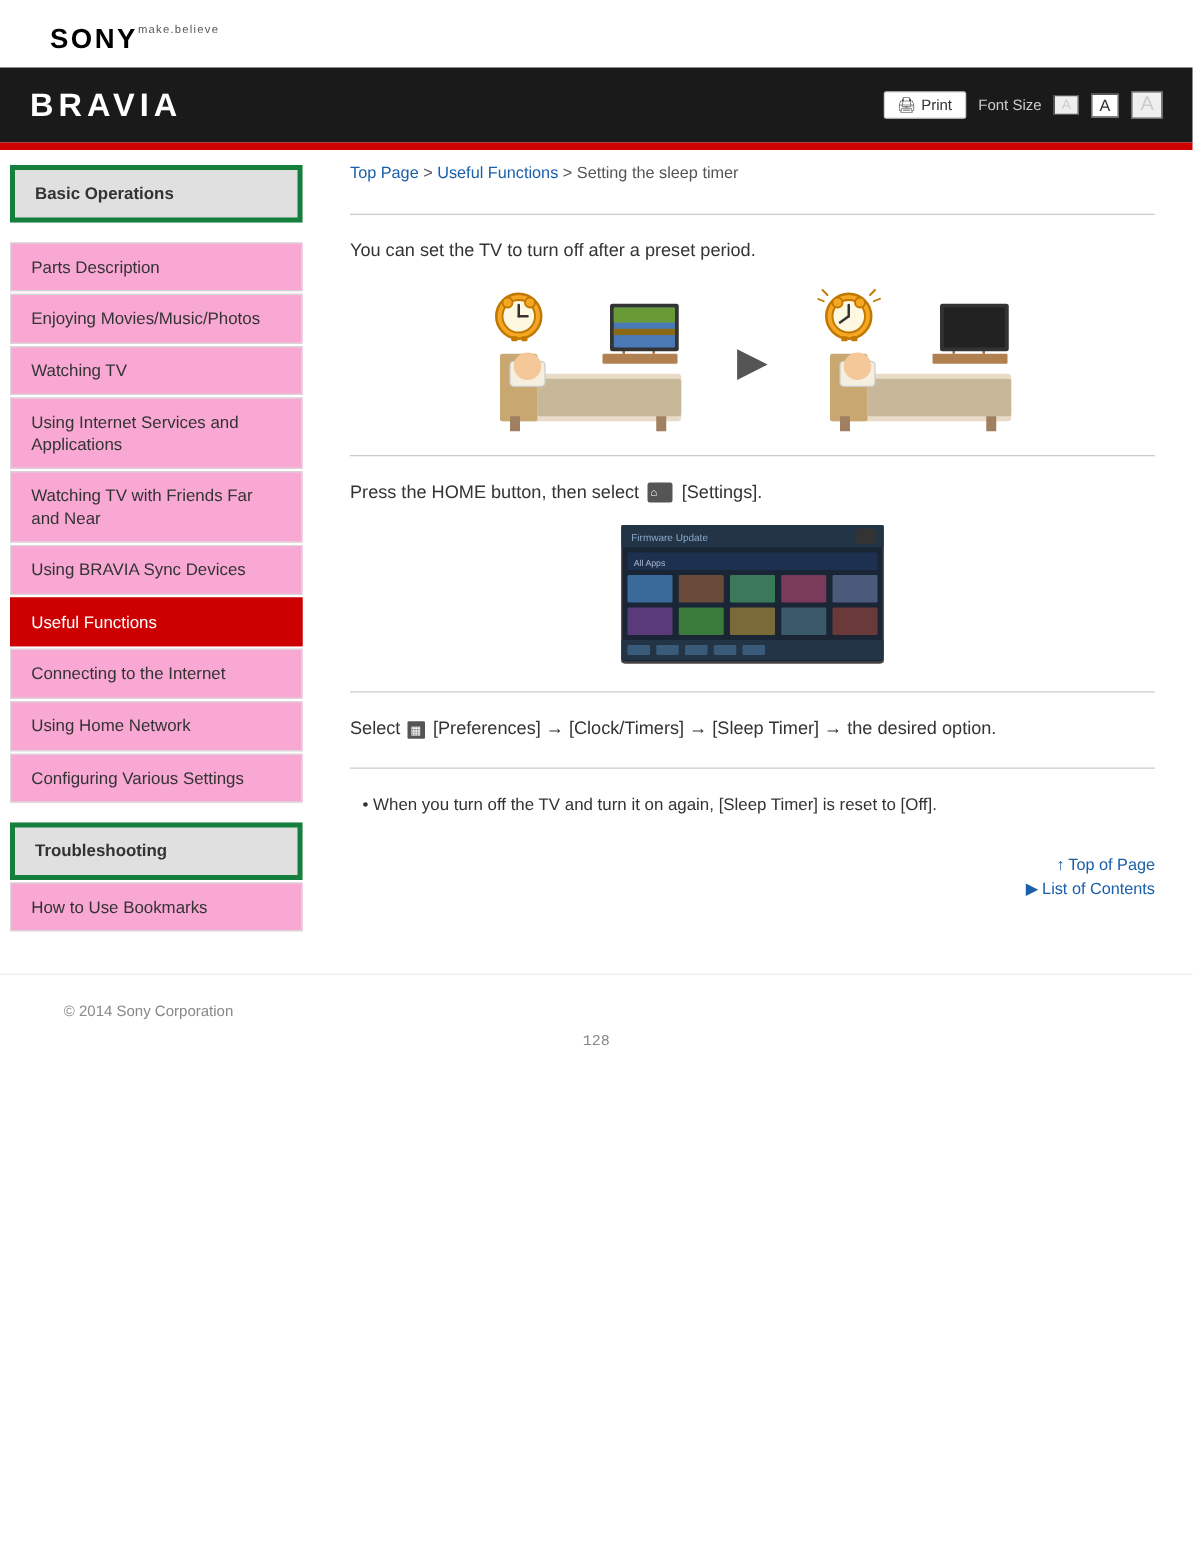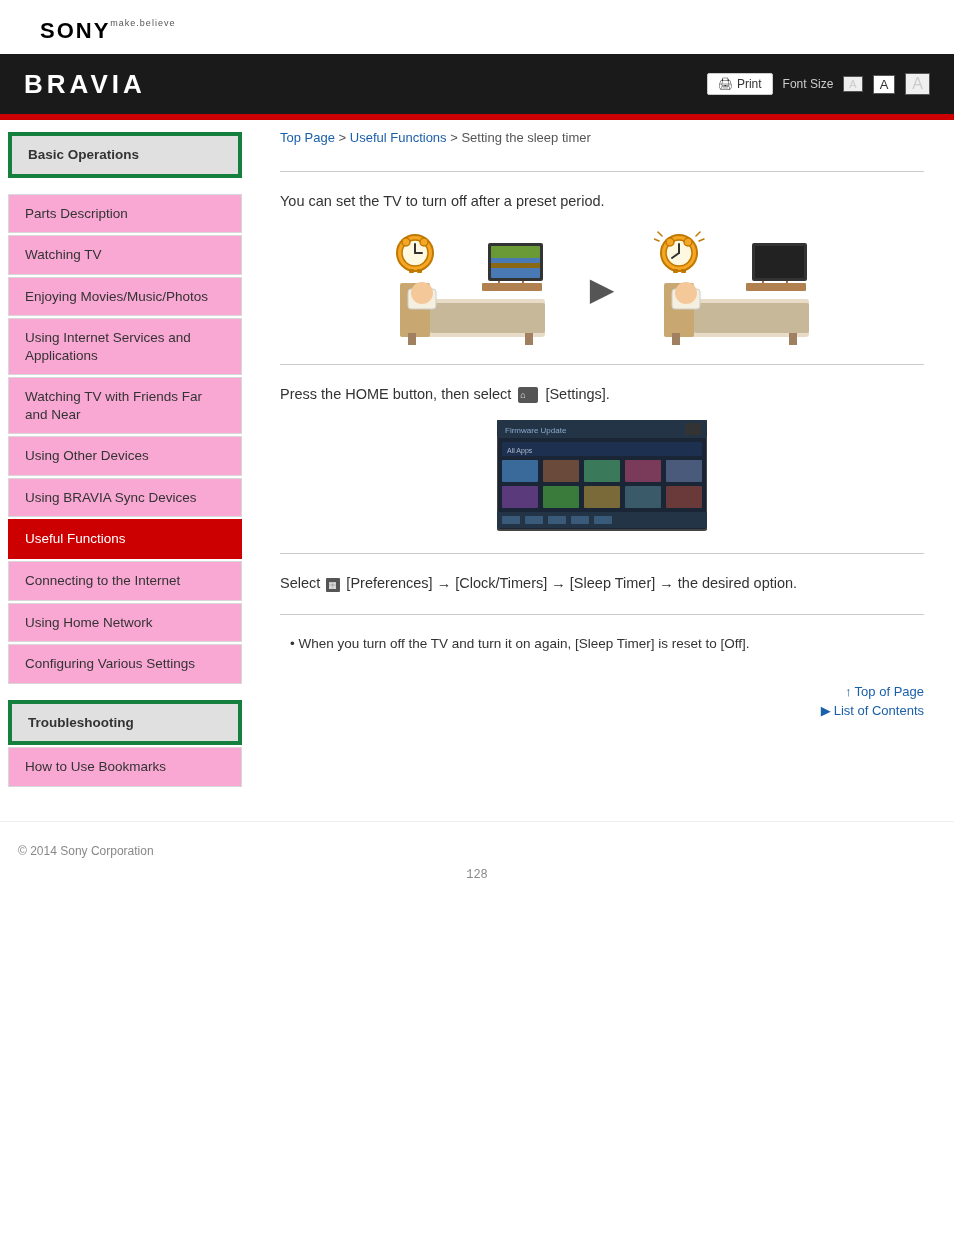--- a/index.html
+++ b/index.html
@@ -59,21 +59,21 @@
     .step-text { font-size: 14.5px; color: #333; line-height: 1.6; margin: 14px 0; }
 
     
     .note-text { font-size: 13.5px; color: #333; line-height: 1.6; padding-left: 10px; }
 
     
     .content-footer { display: flex; justify-content: flex-end; flex-direction: column; align-items: flex-end; gap: 4px; margin-top: 30px; }
     .footer-link { color: #1a5faa; text-decoration: none; font-size: 13px; display: flex; align-items: center; gap: 3px; }
 
     
-    .page-bottom { padding: 20px 18px; border-top: 1px solid #eee; margin-top: 20px; }
+    .page-bottom { padding: 20px 51px; border-top: 1px solid #eee; margin-top: 20px; }
     .copyright { color: #888; font-size: 12px; }
     .page-number { color: #888; font-size: 12px; text-align: center; margin-top: 10px; font-family: Liberation Mono, monospace; }
 
     .sidebar-group { margin-bottom: 4px; }
 
     
     .scene-block { display: flex; flex-direction: column; align-items: center; }
   </style>
 </head>
 <body>
@@ -103,25 +103,24 @@
 
   <div class="red-bar"></div>
 
   <div class="main-layout">
 
     <div class="sidebar">
       <div class="sidebar-group">
         <div class="sidebar-item section-header">Basic Operations</div>
         <div class="sidebar-spacer"></div>
         <div class="sidebar-item">Parts Description</div>
+        <div class="sidebar-item">Enjoying Movies/Music/Photos</div>
         <div class="sidebar-item">Watching TV</div>
-        <div class="sidebar-item">Enjoying Movies/Music/Photos</div>
         <div class="sidebar-item">Using Internet Services and Applications</div>
         <div class="sidebar-item">Watching TV with Friends Far and Near</div>
-        <div class="sidebar-item">Using Other Devices</div>
         <div class="sidebar-item">Using BRAVIA Sync Devices</div>
         <div class="sidebar-item active">Useful Functions</div>
         <div class="sidebar-item">Connecting to the Internet</div>
         <div class="sidebar-item">Using Home Network</div>
         <div class="sidebar-item">Configuring Various Settings</div>
         <div class="sidebar-spacer"></div>
         <div class="sidebar-item section-header">Troubleshooting</div>
         <div class="sidebar-item">How to Use Bookmarks</div>
       </div>
     </div>

